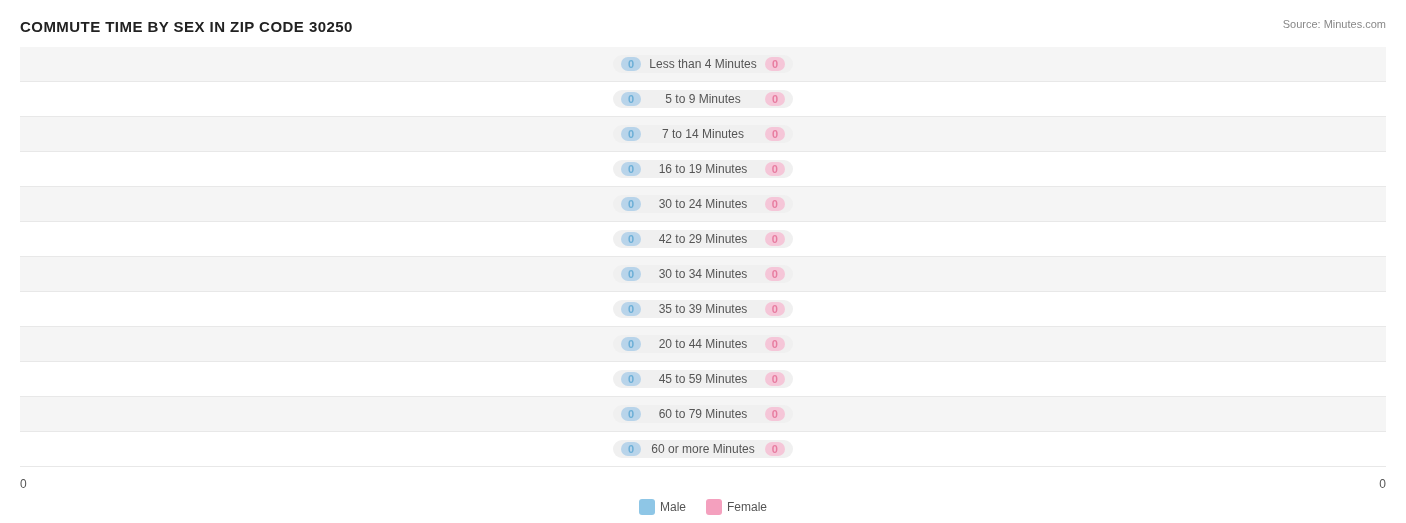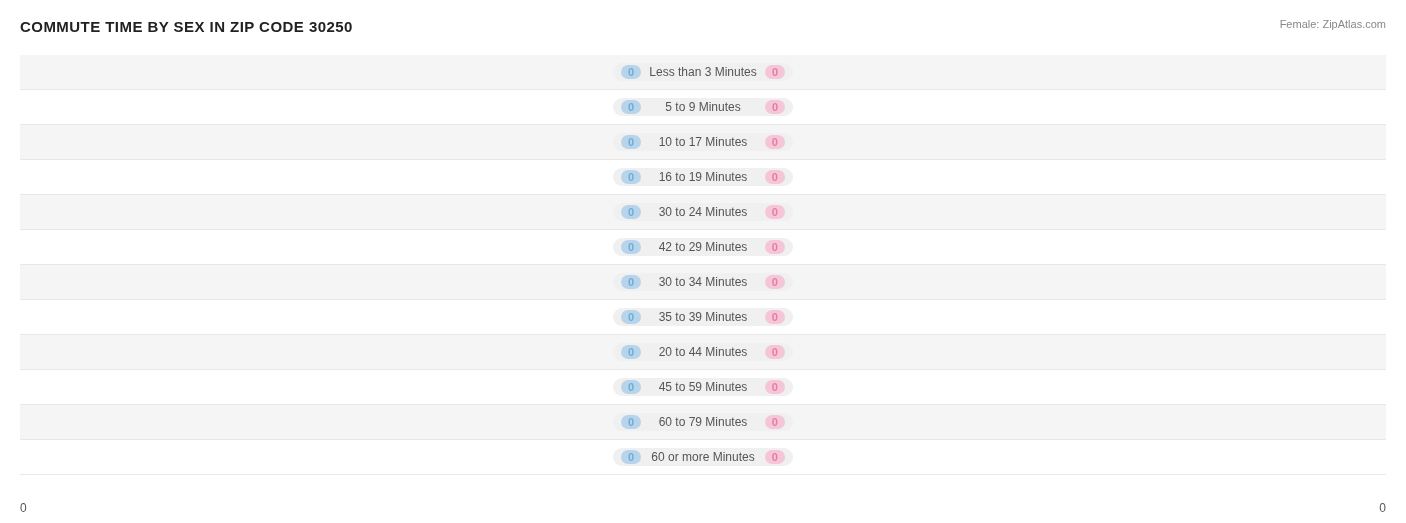--- a/index.html
+++ b/index.html
@@ -13,21 +13,21 @@
     .chart-container {
       width: 1406px;
       height: 523px;
       padding: 18px 20px 40px 20px;
       position: relative;
     }
     .title-row {
       display: flex;
       justify-content: space-between;
       align-items: flex-start;
-      margin-bottom: 20px;
+      margin-bottom: 12px;
     }
     .chart-title {
       font-size: 15px;
       font-weight: bold;
       color: #222;
       text-transform: uppercase;
       letter-spacing: 0.03em;
     }
     .source-text {
       font-size: 11px;
@@ -143,32 +143,32 @@
       display: flex;
       justify-content: space-between;
     }
   </style>
 </head>
 <body>
 
 <div class="chart-container">
   <div class="title-row">
     <span class="chart-title">COMMUTE TIME BY SEX IN ZIP CODE 30250</span>
-    <span class="source-text">Female: ZipAtlas.com</span>
+    <span class="source-text">Source: Minutes.com</span>
   </div>
 
   <div class="bars-section" id="bars-section">
 
   <div class="row-container">
     <div class="male-bar-area">
       <div class="male-bar" style="width:0px;"></div>
     </div>
     <div class="center-pill">
       <span class="male-value">0</span>
-      <span class="pill-text">Less than 3 Minutes</span>
+      <span class="pill-text">Less than 4 Minutes</span>
       <span class="female-value">0</span>
     </div>
     <div class="female-bar-area">
       <div class="female-bar" style="width:0px;"></div>
     </div>
   </div>
       <div class="row-container">
     <div class="male-bar-area">
       <div class="male-bar" style="width:0px;"></div>
     </div>
@@ -180,21 +180,21 @@
     <div class="female-bar-area">
       <div class="female-bar" style="width:0px;"></div>
     </div>
   </div>
       <div class="row-container">
     <div class="male-bar-area">
       <div class="male-bar" style="width:0px;"></div>
     </div>
     <div class="center-pill">
       <span class="male-value">0</span>
-      <span class="pill-text">10 to 17 Minutes</span>
+      <span class="pill-text">7 to 14 Minutes</span>
       <span class="female-value">0</span>
     </div>
     <div class="female-bar-area">
       <div class="female-bar" style="width:0px;"></div>
     </div>
   </div>
       <div class="row-container">
     <div class="male-bar-area">
       <div class="male-bar" style="width:0px;"></div>
     </div>
@@ -311,14 +311,24 @@
       <div class="female-bar" style="width:0px;"></div>
     </div>
   </div>
     </div>
 
   <div class="bottom-row">
     <div class="axis-numbers-row">
       <span class="axis-label">0</span>
       <span class="axis-label">0</span>
     </div>
+    <div class="legend-row">
+      <div class="legend-item">
+        <div class="legend-swatch" id="male-swatch" style="background: rgb(142, 198, 230);"></div>
+        <span>Male</span>
+      </div>
+      <div class="legend-item">
+        <div class="legend-swatch" id="female-swatch" style="background: rgb(244, 160, 190);"></div>
+        <span>Female</span>
+      </div>
+    </div>
   </div>
 </div>
 
 </body></html>

